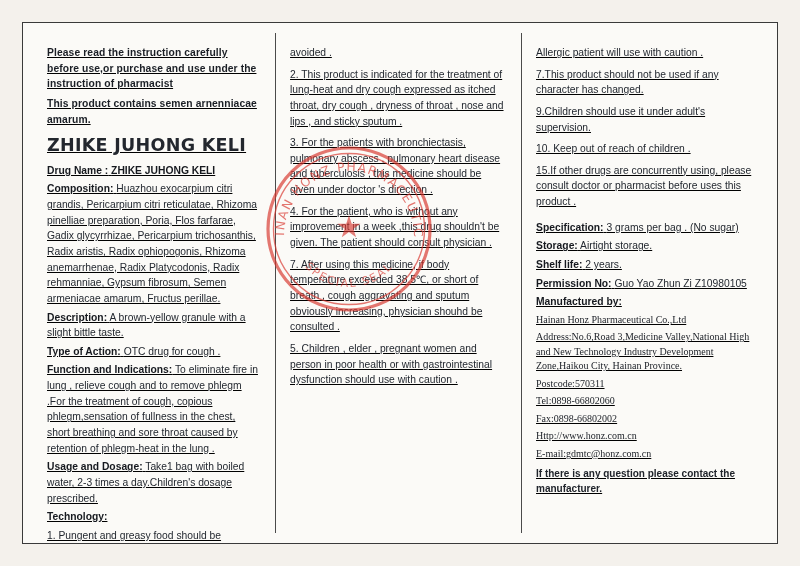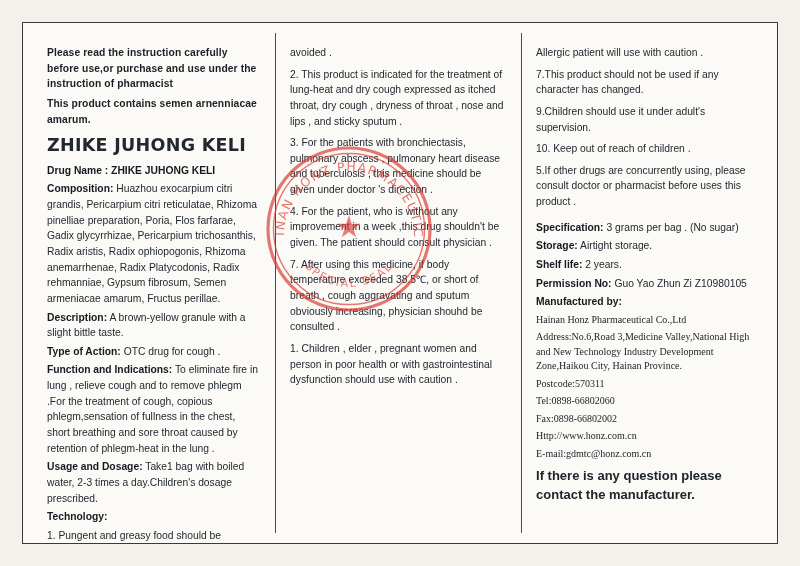--- a/index.html
+++ b/index.html
@@ -30,20 +30,21 @@
     box-sizing: border-box;
   }
   .cols {
     position: absolute;
     left: 10px;
     top: 10px;
     right: 10px;
     bottom: 10px;
     display: flex;
     gap: 0px;
+    text-decoration: underline;
   }
   .col {
     position: relative;
     box-sizing: border-box;
     padding: 12px 14px 0 14px;
     font-size: 10.3px;
     line-height: 1.52;
     color: #20242b;
   }
   .col-1 { width: 246px; }
@@ -94,21 +95,21 @@
   .stamp svg { display: block; }
 
   .col-3 .serif-block {
     font-family: "Liberation Serif", serif;
     font-size: 10px;
     line-height: 1.45;
   }
   .tail {
     margin-top: 6px;
     font-weight: bold;
-    font-size: 13px;
+    font-size: 10px;
     line-height: 1.45;
   }
 </style>
 </head>
 <body>
 
 <div class="page">
   <div class="sheet">
     <div class="cols">
 
@@ -159,34 +160,34 @@
         <p class="para body-txt">avoided .</p>
         <div class="spacer-sm"></div>
         <p class="para body-txt">2. This product is indicated for the treatment of lung-heat and dry cough expressed as itched throat, dry cough , dryness of throat , nose and lips , and sticky sputum .</p>
         <div class="spacer-sm"></div>
         <p class="para body-txt">3. For the patients with bronchiectasis, pulmonary abscess , pulmonary heart disease and tuberculosis , this medicine should be given under doctor 's direction .</p>
         <div class="spacer-sm"></div>
         <p class="para body-txt">4. For the patient, who is without any improvement in a week ,this drug shouldn't be given. The patient should consult physician .</p>
         <div class="spacer-sm"></div>
         <p class="para body-txt">7. After using this medicine, if body temperature exceeded 38.5℃, or short of breath , cough aggravating and sputum obviously increasing, physician shouhd be consulted .</p>
         <div class="spacer-sm"></div>
-        <p class="para body-txt">1. Children , elder , pregnant women and person in poor health or with gastrointestinal dysfunction should use with caution .</p>
+        <p class="para body-txt">5. Children , elder , pregnant women and person in poor health or with gastrointestinal dysfunction should use with caution .</p>
         <div class="spacer-sm"></div>
       </div>
 
       <div class="col col-3">
         <p class="para body-txt">Allergic patient will use with caution .</p>
         <div class="spacer-sm"></div>
         <p class="para body-txt">7.This product should not be used if any character has changed.</p>
         <div class="spacer-sm"></div>
         <p class="para body-txt">9.Children should use it under adult's supervision.</p>
         <div class="spacer-sm"></div>
         <p class="para body-txt">10. Keep out of reach of children .</p>
         <div class="spacer-sm"></div>
-        <p class="para body-txt">5.If other drugs are concurrently using, please consult doctor or pharmacist before uses this product .</p>
+        <p class="para body-txt">15.If other drugs are concurrently using, please consult doctor or pharmacist before uses this product .</p>
 
         <div class="spacer-md"></div>
 
         <p class="para">
           <span class="lbl">Specification:</span>
           <span class="body-txt">3 grams per bag . (No sugar)</span>
         </p>
         <p class="para">
           <span class="lbl">Storage:</span>
           <span class="body-txt">Airtight storage.</span>

